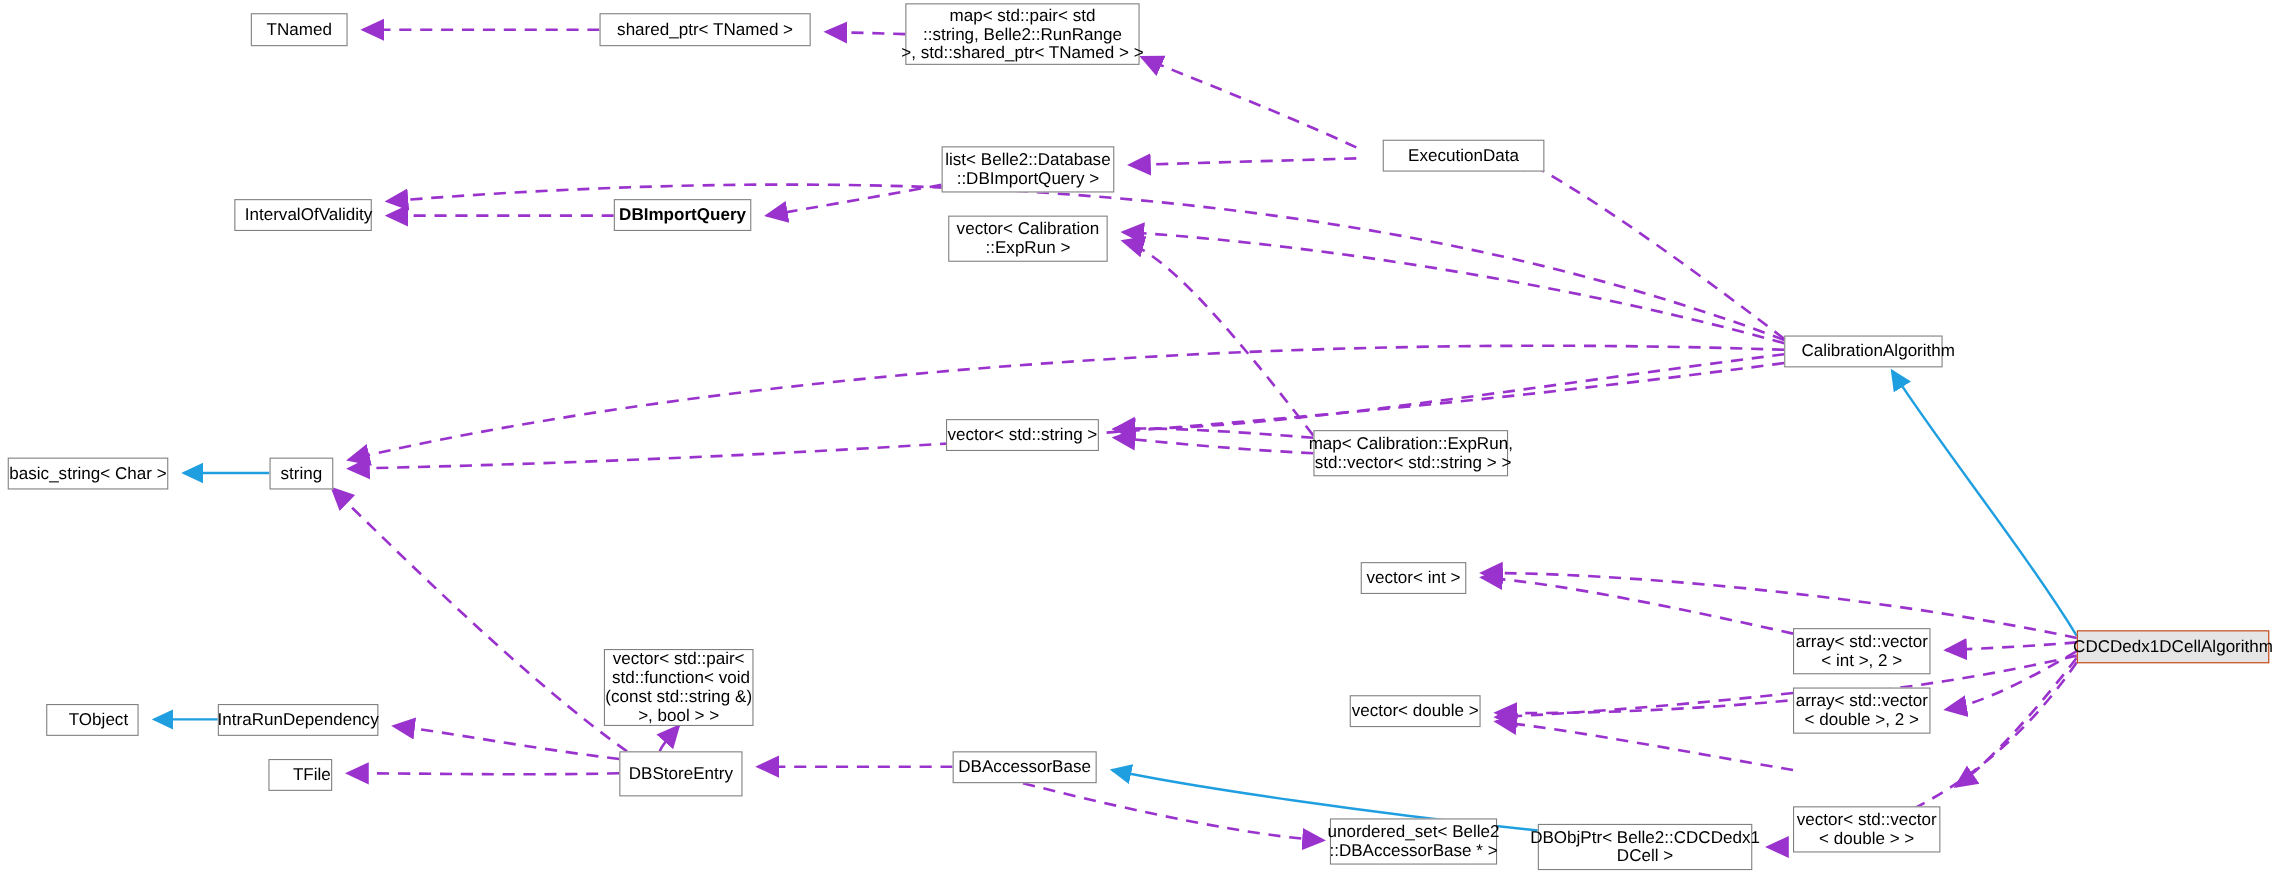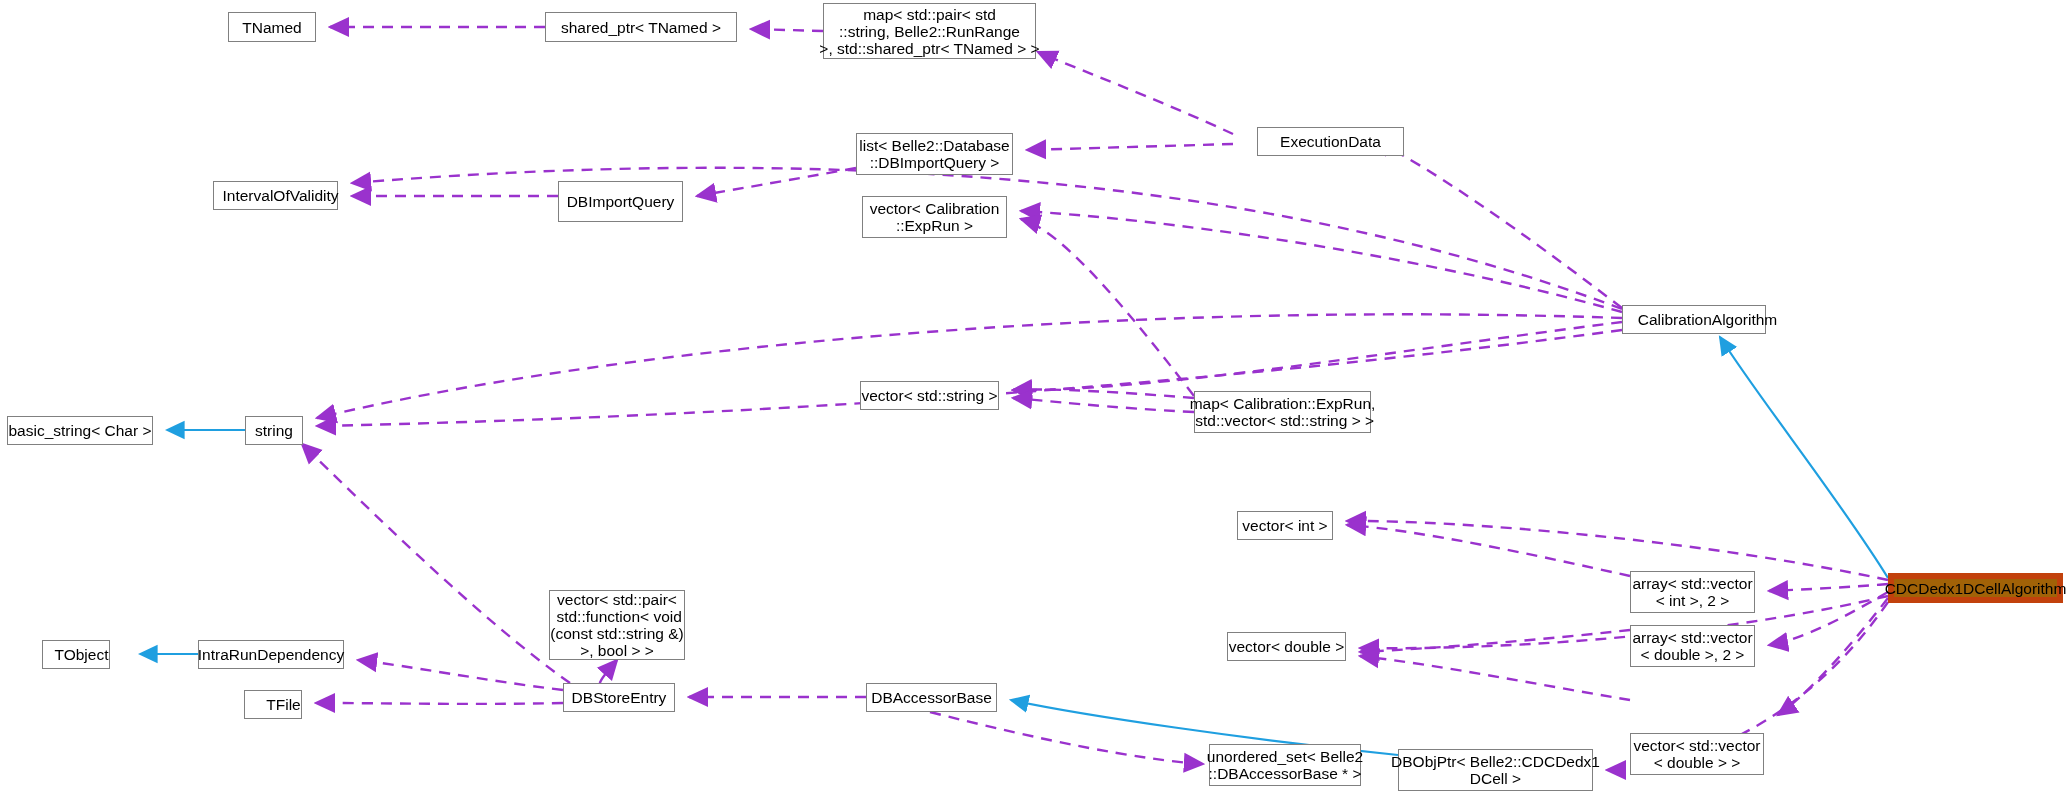--- a/index.html
+++ b/index.html
@@ -33,22 +33,22 @@
     line-height: 17px;
     display: flex;
     align-items: center;
     justify-content: center;
     text-align: center;
     white-space: pre;
     letter-spacing: 0px;
     z-index: 5;
   }
   .node.highlight {
-    background: #a16207;
-    border: 6px solid #c2410c;
+    background: #e5e5e5;
+    border: 1px solid #c2410c;
   }
   .node-label {
     display: block;
     white-space: pre;
   }
 </style>
 </head>
 <body>
 
 <div id="diagram">
@@ -103,45 +103,45 @@
   <div id="nodes">
       <div class="node" style="left: 228px; top: 12px; width: 88px; height: 30px;"><span class="node-label">TNamed</span></div>
       <div class="node" style="left: 545px; top: 12px; width: 192px; height: 30px;"><span class="node-label">shared_ptr&lt; TNamed &gt;</span></div>
       <div class="node" style="left: 823px; top: 3px; width: 213px; height: 56px;"><span class="node-label">map&lt; std::pair&lt; std
 ::string, Belle2::RunRange
 &gt;, std::shared_ptr&lt; TNamed &gt; &gt;</span></div>
       <div class="node" style="left: 1233px; top: 127px; width: 147px; height: 29px; margin-left: 24px;"><span class="node-label">ExecutionData</span></div>
       <div class="node" style="left: 856px; top: 133px; width: 157px; height: 42px;"><span class="node-label">list&lt; Belle2::Database
 ::DBImportQuery &gt;</span></div>
       <div class="node" style="left: 213px; top: 181px; width: 125px; height: 29px; padding-left: 10px;"><span class="node-label">IntervalOfValidity</span></div>
-      <div class="node" style="left: 558px; top: 181px; width: 125px; height: 41px;"><span class="node-label">DBImportQuery</span></div>
+      <div class="node" style="left: 558px; top: 181px; width: 125px; height: 29px; font-weight: bold;"><span class="node-label">DBImportQuery</span></div>
       <div class="node" style="left: 862px; top: 196px; width: 145px; height: 42px;"><span class="node-label">vector&lt; Calibration
 ::ExpRun &gt;</span></div>
       <div class="node" style="left: 1622px; top: 305px; width: 144px; height: 29px; padding-left: 27px;"><span class="node-label">CalibrationAlgorithm</span></div>
       <div class="node" style="left: 7px; top: 416px; width: 146px; height: 29px;"><span class="node-label">basic_string&lt; Char &gt;</span></div>
       <div class="node" style="left: 245px; top: 416px; width: 58px; height: 29px;"><span class="node-label">string</span></div>
       <div class="node" style="left: 860px; top: 381px; width: 139px; height: 29px;"><span class="node-label">vector&lt; std::string &gt;</span></div>
       <div class="node" style="left: 1194px; top: 391px; width: 177px; height: 42px;"><span class="node-label">map&lt; Calibration::ExpRun,
  std::vector&lt; std::string &gt; &gt;</span></div>
       <div class="node" style="left: 1237px; top: 511px; width: 96px; height: 29px;"><span class="node-label">vector&lt; int &gt;</span></div>
       <div class="node" style="left: 1630px; top: 571px; width: 125px; height: 42px;"><span class="node-label">array&lt; std::vector
 &lt; int &gt;, 2 &gt;</span></div>
       <div class="node" style="left: 549px; top: 590px; width: 136px; height: 70px; justify-content: center;"><span class="node-label">vector&lt; std::pair&lt;
  std::function&lt; void
 (const std::string &amp;)
 &gt;, bool &gt; &gt;</span></div>
       <div class="node" style="left: 1227px; top: 632px; width: 119px; height: 29px;"><span class="node-label">vector&lt; double &gt;</span></div>
       <div class="node" style="left: 1630px; top: 625px; width: 125px; height: 42px;"><span class="node-label">array&lt; std::vector
 &lt; double &gt;, 2 &gt;</span></div>
-      <div class="node" style="left: 42px; top: 640px; width: 68px; height: 29px; padding-left: 11px;"><span class="node-label">TObject</span></div>
+      <div class="node" style="left: 42px; top: 640px; width: 84px; height: 29px; padding-left: 11px;"><span class="node-label">TObject</span></div>
       <div class="node" style="left: 198px; top: 640px; width: 146px; height: 29px;"><span class="node-label">IntraRunDependency</span></div>
       <div class="node" style="left: 1630px; top: 697px; width: 134px; height: 42px; margin-top: 36px;"><span class="node-label">vector&lt; std::vector
 &lt; double &gt; &gt;</span></div>
       <div class="node" style="left: 244px; top: 690px; width: 58px; height: 29px; padding-left: 21px;"><span class="node-label">TFile</span></div>
-      <div class="node" style="left: 563px; top: 683px; width: 112px; height: 29px;"><span class="node-label">DBStoreEntry</span></div>
+      <div class="node" style="left: 563px; top: 683px; width: 112px; height: 41px;"><span class="node-label">DBStoreEntry</span></div>
       <div class="node" style="left: 866px; top: 683px; width: 131px; height: 29px;"><span class="node-label">DBAccessorBase</span></div>
       <div class="node" style="left: 1209px; top: 744px; width: 152px; height: 42px;"><span class="node-label">unordered_set&lt; Belle2
 ::DBAccessorBase * &gt;</span></div>
       <div class="node" style="left: 1398px; top: 749px; width: 195px; height: 42px;"><span class="node-label">DBObjPtr&lt; Belle2::CDCDedx1
 DCell &gt;</span></div>
       <div class="node highlight" style="left: 1888px; top: 573px; width: 175px; height: 30px;"><span class="node-label">CDCDedx1DCellAlgorithm</span></div>
     </div>
 
 </div>
 

